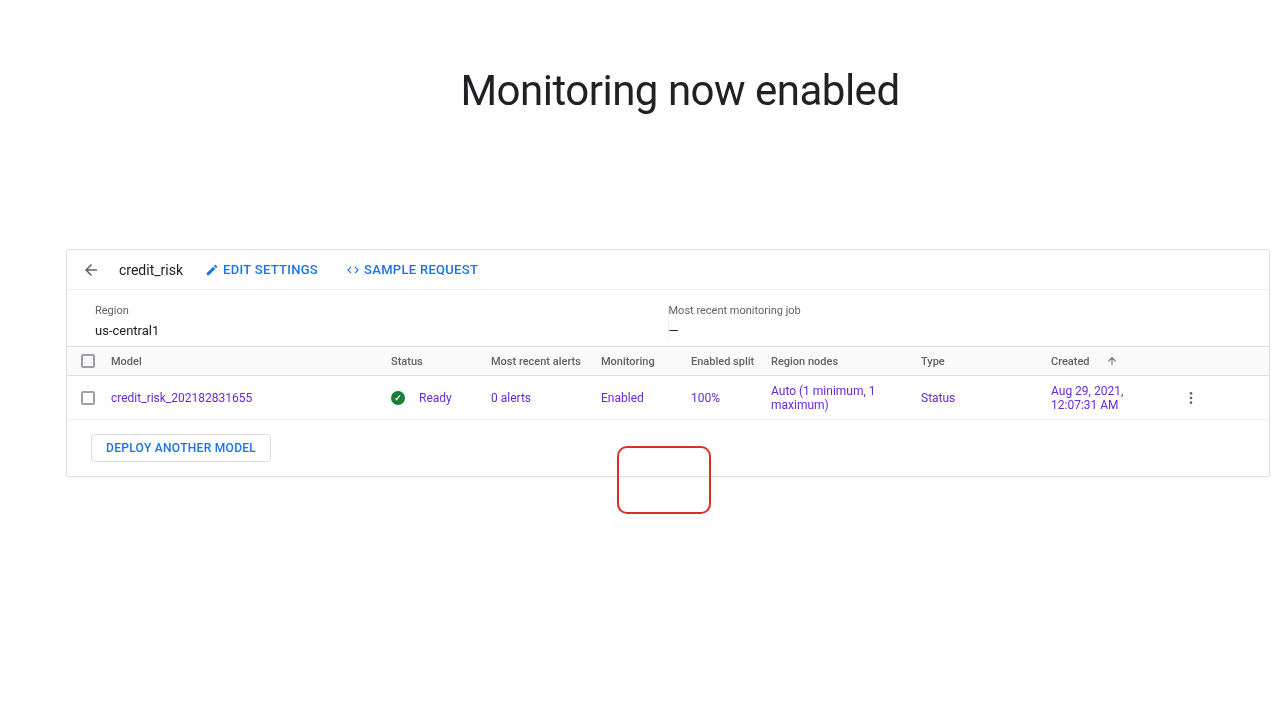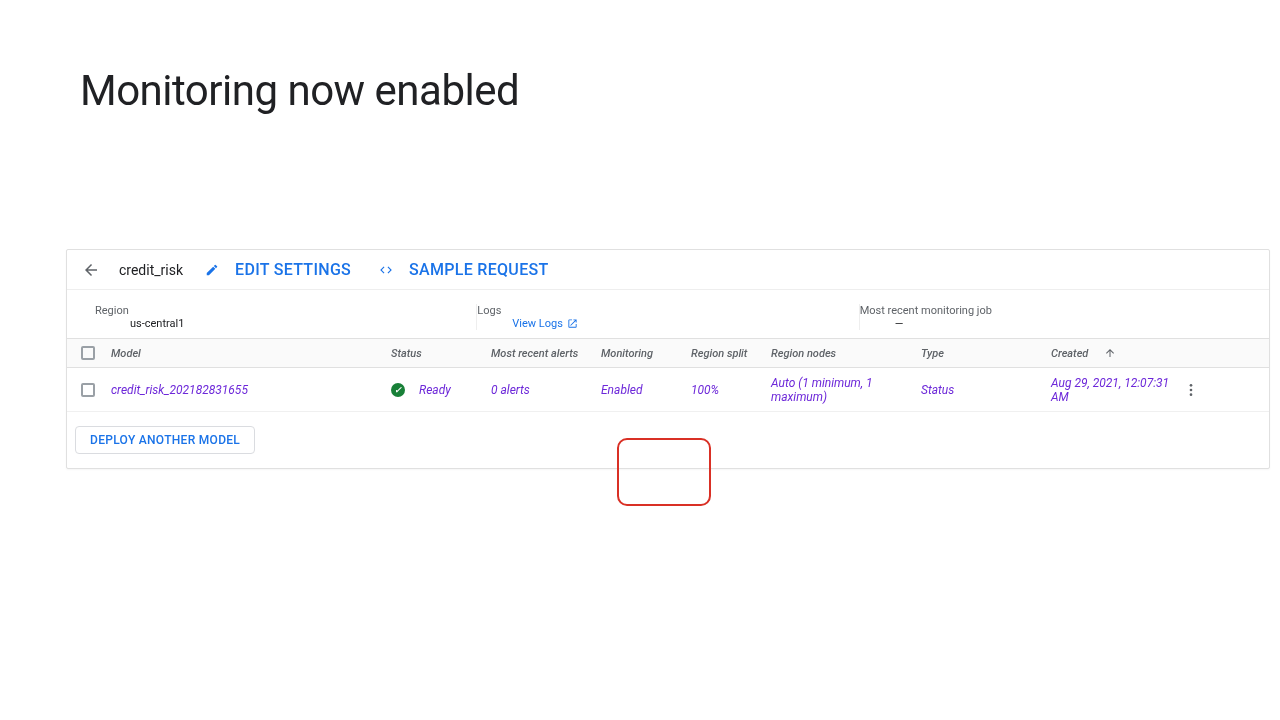--- a/index.html
+++ b/index.html
@@ -9,20 +9,21 @@
     color: #202124;
     width: 1280px;
     height: 720px;
     overflow: hidden;
   }
   .page-title {
     font-size: 42px;
     font-weight: 400;
     padding: 66px 0 0 80px;
     letter-spacing: -0.5px;
+    text-align: center;
   }
   .panel {
     position: absolute;
     left: 66px;
     top: 249px;
     width: 1204px;
     background: #fff;
     border: 1px solid #e0e0e0;
     border-radius: 2px;
     box-shadow: 0 1px 2px rgba(0,0,0,0.04);
@@ -41,47 +42,46 @@
     cursor: pointer;
     color: #5f6368;
   }
   .toolbar-title {
     font-size: 14px;
     color: #202124;
   }
   .tb-btn {
     display: flex;
     align-items: center;
-    gap: 16px;
+    gap: 4px;
     color: #1a73e8;
-    font-size: 16px;
+    font-size: 13px;
     font-weight: 500;
     letter-spacing: 0.3px;
     text-transform: uppercase;
     cursor: pointer;
     padding: 4px 6px;
   }
   .tb-btn svg { width: 14px; height: 14px; }
   .info-row {
     display: flex;
     padding: 14px 28px 8px 28px;
   }
   .info-block { flex: 1; border-right: 1px solid #eee; padding-right: 20px; }
   .info-block:last-child { border-right: none; }
-  .info-label { font-size: 11px; color: #5f6368; }
-  .info-value { font-size: 11px; color: #202124; margin-left: 35px; }
+  .info-label { font-size: 11px; color: #5f6368; margin-bottom: 6px; }
+  .info-value { font-size: 13px; color: #202124; }
   .link { color: #1a73e8; cursor: pointer; display: inline-flex; align-items: center; gap: 4px; }
   .link svg { width: 11px; height: 11px; }
   .table { position: relative; }
   .thead, .trow {
     display: grid;
     grid-template-columns: 40px 280px 100px 110px 90px 80px 150px 130px 120px 40px;
     align-items: center;
     padding: 0 4px;
-    font-style: italic;
   }
   .thead {
     border-top: 1px solid #e0e0e0;
     border-bottom: 1px solid #e0e0e0;
     background: #fafafa;
     height: 30px;
   }
   .th { font-size: 11px; font-weight: 500; color: #5f6368; }
   .th.sort { display: flex; align-items: center; gap: 16px; }
   .trow {
@@ -107,21 +107,21 @@
     position: absolute;
     border: 2px solid #d93025;
     border-radius: 10px;
     pointer-events: none;
     left: 550px;
     top: 100px;
     width: 94px;
     height: 68px;
   }
   .deploy-btn {
-    margin: 14px 8px;
+    margin: 14px 24px;
     display: inline-block;
     font-size: 12px;
     font-weight: 500;
     letter-spacing: 0.3px;
     color: #1a73e8;
     border: 1px solid #dadce0;
     border-radius: 4px;
     padding: 6px 14px;
     cursor: pointer;
     background: #fff;
@@ -154,46 +154,35 @@
       <span>SAMPLE REQUEST</span>
     </div>
   </div>
 
   <div class="info-row">
     <div class="info-block">
       <div class="info-label">Region</div>
       <div class="info-value">us-central1</div>
     </div>
     <div class="info-block">
-      <div class="info-label">Logs</div>
-      <div class="info-value">
-        <span class="link">
-          <span>View Logs</span>
-          <svg viewBox="0 0 24 24" fill="currentColor">
-              <path d="M14 3v2h3.59L7 15.59 8.41 17 19 6.41V10h2V3h-7zM19 19H5V5h6V3H5a2 2 0 0 0-2 2v14a2 2 0 0 0 2 2h14a2 2 0 0 0 2-2v-6h-2v6z"></path>
-            </svg>
-        </span>
-      </div>
-    </div>
-    <div class="info-block">
       <div class="info-label">Most recent monitoring job</div>
       <div class="info-value">—</div>
     </div>
   </div>
 
   <div class="table">
     <div class="thead">
       <div>
           <div class="checkbox"></div>
         </div>
       <div class="th">Model</div>
       <div class="th">Status</div>
       <div class="th">Most recent alerts</div>
       <div class="th">Monitoring</div>
-      <div class="th">Region split</div>
+      <div class="th">Enabled split</div>
       <div class="th">Region nodes</div>
       <div class="th">Type</div>
       <div class="th sort">
         <span>Created</span>
         <svg width="12" height="12" viewBox="0 0 24 24" fill="currentColor">
             <path d="M4 12l1.41 1.41L11 7.83V20h2V7.83l5.58 5.59L20 12l-8-8-8 8z"></path>
           </svg>
       </div>
       <div></div>
     </div>

